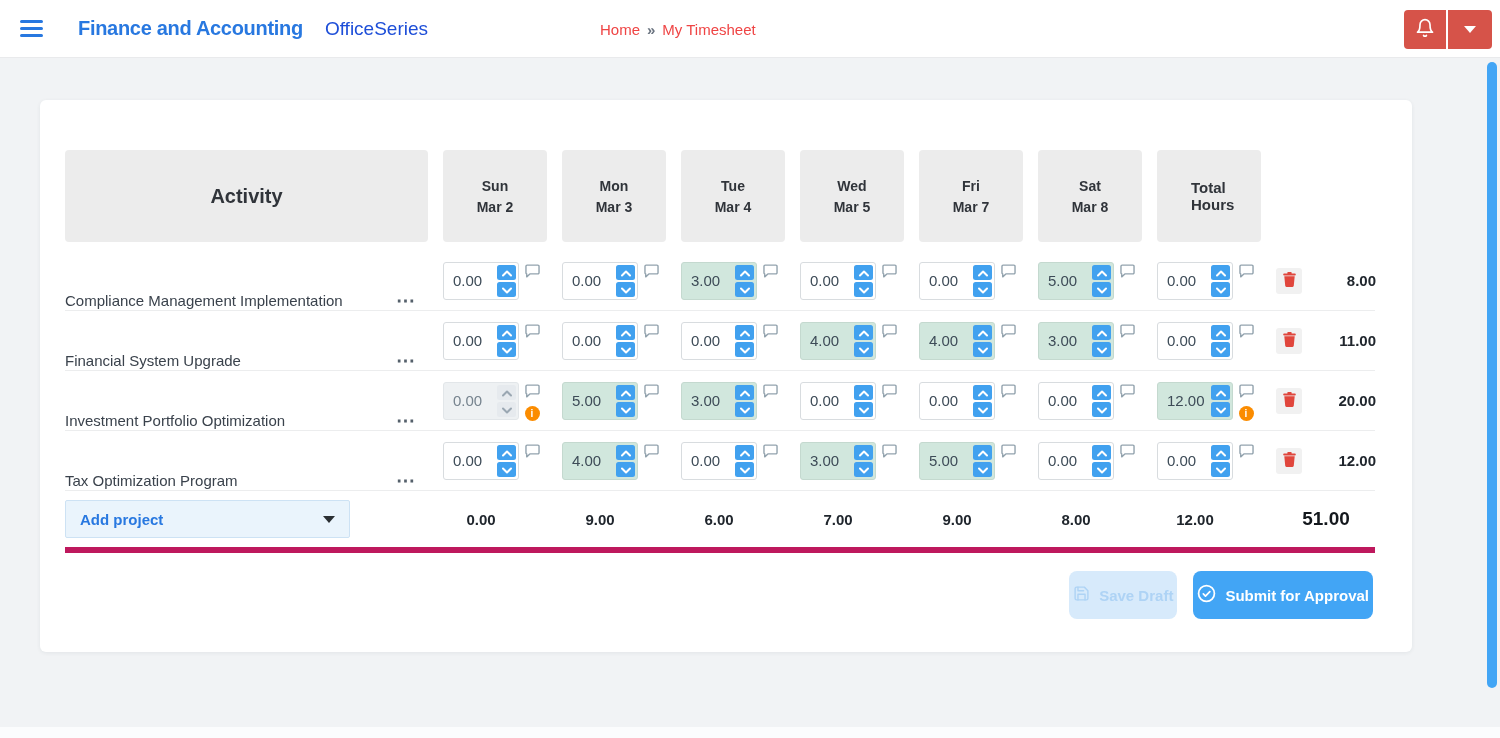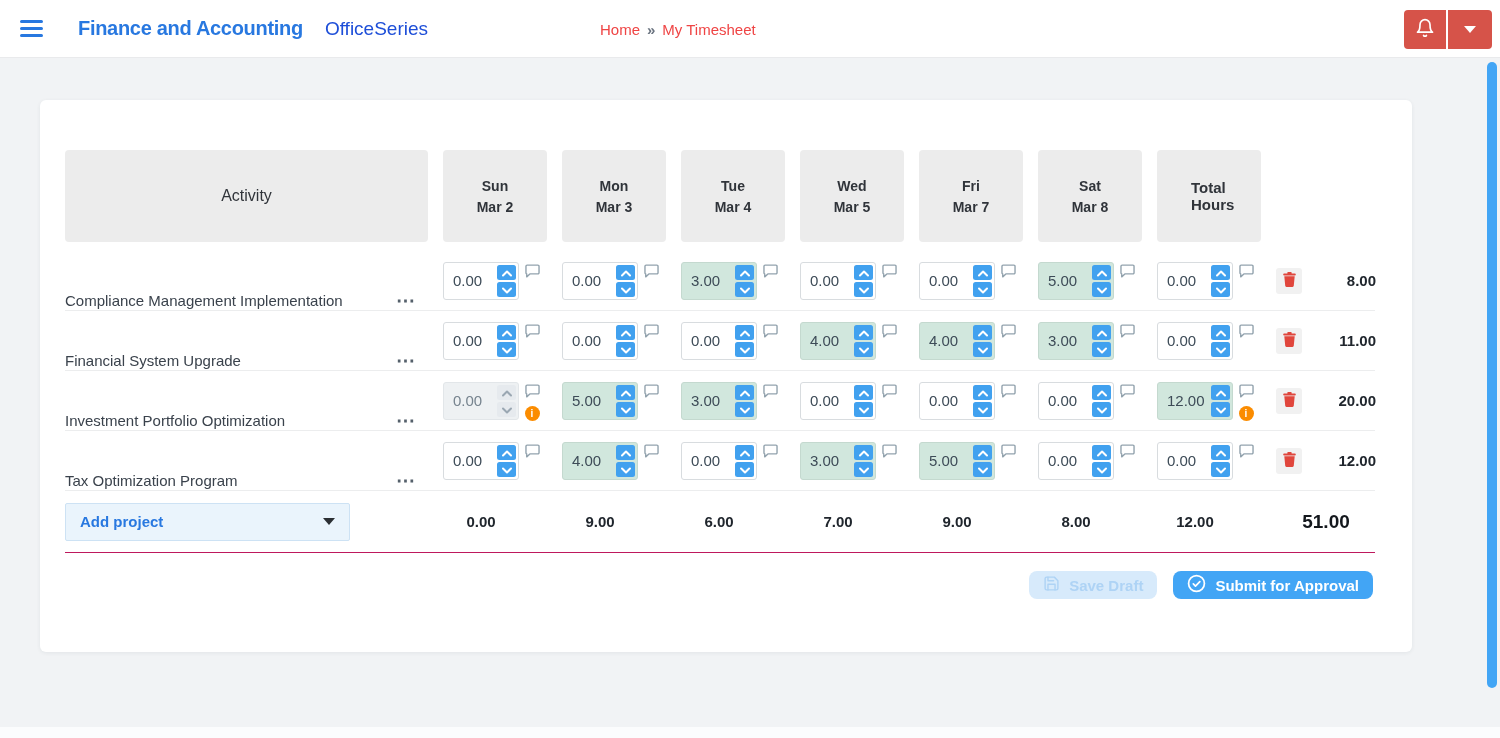--- a/index.html
+++ b/index.html
@@ -31,21 +31,21 @@
   
   .card {
     margin:42px 0 0 40px; width:1372px; height:552px; background:#ffffff;
     border-radius:6px; box-shadow:0 1px 4px rgba(30,40,60,0.07);
     padding:50px 37px 0 25px;
   }
   .grid { display:grid; grid-template-columns:363px repeat(7,104px) 100px; column-gap:15px; align-items:center; }
   
   .header-row { margin-bottom:9px; }
   .hcell { background:#ececec; border-radius:4px; height:92px; display:flex; flex-direction:column; align-items:center; justify-content:center; color:#30343a; }
-  .hcell.activity { font-size:16px; font-weight:normal; }
+  .hcell.activity { font-size:20px; font-weight:bold; }
   .hcell .dname { font-size:14px; font-weight:600; }
   .hcell .ddate { font-size:14px; font-weight:bold; margin-top:5px; }
   .hcell.total { font-size:15px; font-weight:bold;padding-left:34px; }
   
   .data-row { height:60px; border-bottom:1px solid #ecedee; }
   .acell { display:flex; align-items:center; justify-content:space-between; padding-right:10px;margin-top:40px; }
   .act-name { font-size:15px; color:#3a424c; }
   .row-menu { border:none; background:transparent; color:#55606b; font-size:19px; font-weight:bold; cursor:pointer; letter-spacing:1px; line-height:10px; padding:4px 2px; }
   .daycell { display:flex; align-items:center; gap:5px; }
   .input-group { position:relative; width:76px; height:38px; background:#fff; border:1px solid #d8dcdf; border-radius:3px; color:#3d4b57; flex:none; }
@@ -55,29 +55,29 @@
   .input-group.filled { background:#d1e7dd; border-color:#c4d9cf; }
   .input-group.disabled { background:#eef1f3; border-color:#e2e6e9; color:#76838e; }
   .input-group.disabled .spin button { background:#e6eaee; }
   .cell-icons { display:flex; flex-direction:column; height:40px; justify-content:flex-start; align-items:center; width:16px; }
   .cell-icons .warn { margin-top:auto; width:15px; height:15px; border-radius:50%; background:#fb8c00; color:#fff; font-size:10px; font-weight:bold; display:flex; align-items:center; justify-content:center; font-style:normal; }
   .comment-btn { border:none; background:transparent; padding:0; cursor:pointer; margin-top:3px; }
   .tcell { display:flex; align-items:center; justify-content:space-between; }
   .trash-btn { width:26px; height:26px; border:none; border-radius:3px; background:#f1f1f1; cursor:pointer; display:flex; align-items:center; justify-content:center; }
   .row-total { font-size:15px; font-weight:bold; color:#20262d; }
   
-  .footer-row { height:62px; border-bottom:1px solid #be185d; }
+  .footer-row { height:62px; border-bottom:6px solid #be185d; }
   .add-select { width:285px; height:38px; background:#eaf4fc; border:1px solid #cde2f4; border-radius:2px; display:flex; align-items:center; justify-content:space-between; padding:0 14px; cursor:pointer; }
   .add-select .lbl { font-size:15px; font-weight:bold; color:#2878e0; }
   .add-select .caret { width:0; height:0; border-left:6px solid transparent; border-right:6px solid transparent; border-top:7px solid #2b2f33; }
   .dtotal { width:76px; text-align:center; font-size:15px; font-weight:bold; color:#20262d; }
   .gtotal { text-align:center; font-size:19px; font-weight:bold; color:#14181d; }
   
   .actions { margin-top:18px; display:flex; justify-content:flex-end; gap:16px; padding-right:2px; }
-  .actions button { height:28px; border:none; border-radius:8px; font-family:inherit; font-size:15px; font-weight:bold; display:flex; align-items:center; gap:9px; padding:0 14px; cursor:pointer; }
+  .actions button { height:48px; border:none; border-radius:8px; font-family:inherit; font-size:15px; font-weight:bold; display:flex; align-items:center; gap:9px; padding:0 4px; cursor:pointer; }
   .btn-draft { background:#d7eafb; color:#aed3f5; }
   .btn-submit { background:#42a5f5; color:#ffffff; }
   
   .scrollbar-thumb { position:absolute; right:3px; top:62px; width:10px; height:626px; background:#42a5f5; border-radius:6px; }
   .bottom-strip { position:absolute; left:0; bottom:0; width:100%; height:11px; background:#fbfcfd; }
 </style>
 </head>
 <body>
 
 <header class="topbar">

